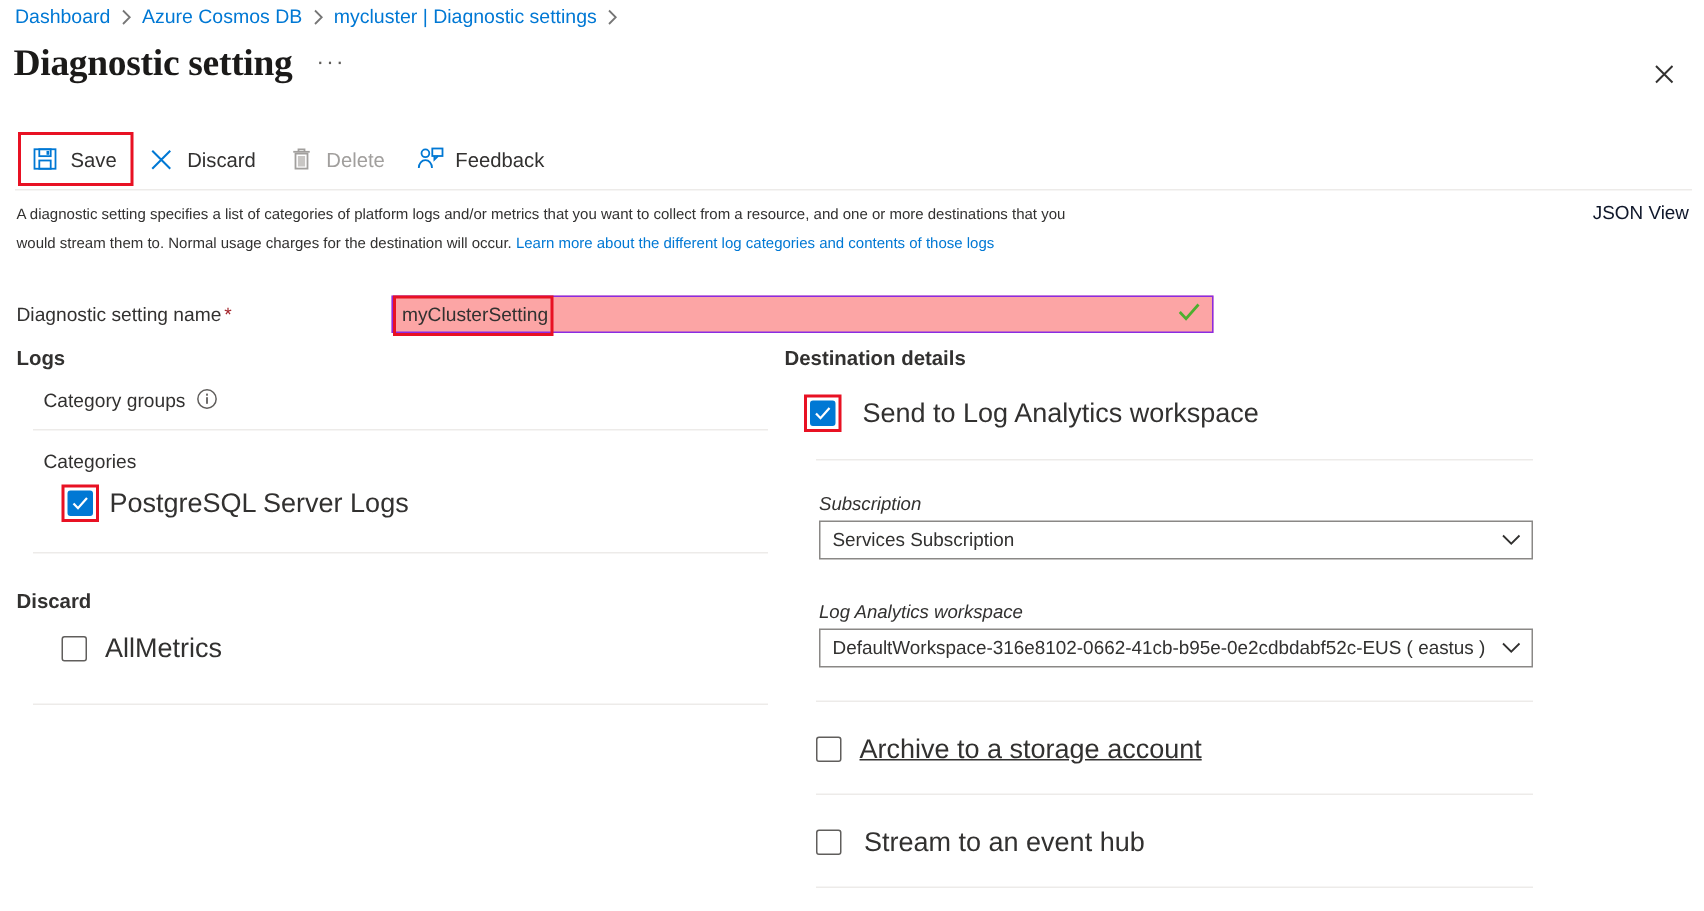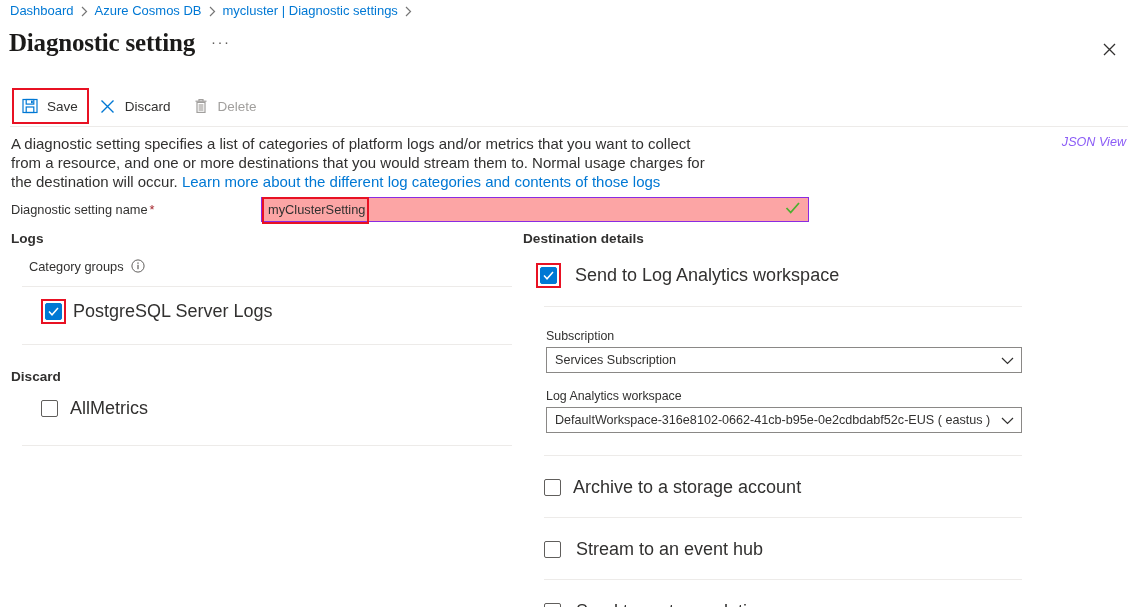--- a/index.html
+++ b/index.html
@@ -74,26 +74,26 @@
   .cmd-save-wrap .cmd { margin-right: 0; padding-right: 5px; }
   .cmdbar-rule {
     position: absolute; left: 10px; top: 126px;
     width: 1118px; height: 1px; background: #edebe9;
   }
 
   
   .desc {
     position: absolute; left: 11px; top: 134px;
     width: 700px;
-    font-size: 15px; line-height: 19px; color: #323130;
+    font-size: 10px; line-height: 19px; color: #323130;
   }
   .desc a { color: #0078d4; text-decoration: none; cursor: pointer; }
   .jsonview {
     position: absolute; right: 10px; top: 135px;
-    font-size: 12.6px; color: #8b5cf6; cursor: pointer; font-style: italic;
+    font-size: 12.6px; color: #0f172a; cursor: pointer;
   }
 
   
   .name-row {
     position: absolute; left: 11px; top: 196px;
     width: 1100px; height: 26px;
     display: flex; align-items: center;
   }
   .name-label { font-size: 12.8px; color: #323130; width: 250px; }
   .req-star { color: #a4262c; margin-left: 2px; }
@@ -154,21 +154,21 @@
   }
 
   .rule { height: 1px; background: #edebe9; margin: 12px 0 0 14px; }
   .rule.left  { width: 490px; margin-left: 14px; }
   .rule.right { width: 480px; margin-left: 14px; }
 
   .blk { margin-top: 13px; }
 
   
   .fld { margin: 0 0 0 26px; }
-  .fld-label { font-size: 12.4px; color: #323130; margin-bottom: 4px; }
+  .fld-label { font-size: 12.4px; color: #323130; margin-bottom: 4px; font-style: italic; }
   .dd {
     width: 476px; height: 26px;
     border: 1px solid #8a8886; background: #fff;
     display: flex; align-items: center; justify-content: space-between;
     padding: 0 7px 0 8px; cursor: pointer;
   }
   .dd-val { font-size: 12.6px; color: #323130; white-space: nowrap; overflow: hidden; }
   .dd-ch { flex: 0 0 auto; margin-left: 6px; }
 </style>
 </head>
@@ -238,20 +238,31 @@
         <svg width="14" height="16" viewBox="0 0 14 16">
           <path d="M1.5 3.2h11" stroke="#a19f9d" stroke-width="1.2"></path>
           <path d="M5 3.2V1.6h4v1.6" fill="none" stroke="#a19f9d" stroke-width="1.2"></path>
           <rect x="3" y="4.4" width="8" height="10" fill="none" stroke="#a19f9d" stroke-width="1.2"></rect>
           <rect x="4.6" y="6" width="4.8" height="7" fill="#c8c6c4"></rect>
         </svg>
       </span>
       <span>Delete</span>
     </div>
 
+    <div class="cmd">
+      <span class="ic">
+        <svg width="18" height="16" viewBox="0 0 18 16">
+          <circle cx="5.6" cy="4.2" r="2.6" fill="none" stroke="#0078d4" stroke-width="1.2"></circle>
+          <path d="M1.2 14c0-3.2 2-5.2 4.4-5.2s4.4 2 4.4 5.2" fill="none" stroke="#0078d4" stroke-width="1.2"></path>
+          <rect x="10.2" y="1" width="6.8" height="5" fill="none" stroke="#0078d4" stroke-width="1.2"></rect>
+          <path d="M11.6 6v2.4L14 6" fill="none" stroke="#0078d4" stroke-width="1.2"></path>
+        </svg>
+      </span>
+      <span>Feedback</span>
+    </div>
   </div>
   <div class="cmdbar-rule"></div>
 
   <div class="desc">
     <span>A diagnostic setting specifies a list of categories of platform logs and/or metrics that you want to collect from a resource, and one or more destinations that you would stream them to. Normal usage charges for the destination will occur. </span><a>Learn more about the different log categories and contents of those logs</a>
   </div>
   <div class="jsonview">JSON View</div>
 
   <div class="name-row">
     <div class="name-label">
@@ -282,20 +293,23 @@
           <rect x="6.4" y="5.8" width="1.2" height="4.4" fill="#605e5c"></rect>
           <rect x="6.4" y="3.4" width="1.2" height="1.4" fill="#605e5c"></rect>
         </svg>
       </span>
     </div>
 
 
     <div class="rule left"></div>
 
     <div class="blk">
+      <div class="sub-head">
+        <span>Categories</span>
+      </div>
       <div class="cb-row" style="margin-left:33px;">
         <span class="cb-hl">
           <span class="cb checked">
             <svg width="11" height="9" viewBox="0 0 11 9">
                 <path d="M1 4.6l3 3.2L10 1" stroke="#ffffff" stroke-width="1.5" fill="none"></path>
               </svg>
           </span>
         </span>
         <span class="cb-label" style="margin-left:7px;">PostgreSQL Server Logs</span>
       </div>
@@ -335,37 +349,37 @@
       <div class="dd">
         <span class="dd-val">Services Subscription</span>
         <span class="dd-ch">
           <svg width="13" height="8" viewBox="0 0 13 8">
               <path d="M1 1l5.5 5.5L12 1" stroke="#323130" stroke-width="1.2" fill="none"></path>
             </svg>
         </span>
       </div>
     </div>
 
-    <div class="fld" style="margin-top:16px;">
+    <div class="fld" style="margin-top:28px;">
       <div class="fld-label">Log Analytics workspace</div>
       <div class="dd">
         <span class="dd-val">DefaultWorkspace-316e8102-0662-41cb-b95e-0e2cdbdabf52c-EUS ( eastus )</span>
         <span class="dd-ch">
           <svg width="13" height="8" viewBox="0 0 13 8">
               <path d="M1 1l5.5 5.5L12 1" stroke="#323130" stroke-width="1.2" fill="none"></path>
             </svg>
         </span>
       </div>
     </div>
 
     <div class="rule right" style="margin-top:22px; margin-left:24px; width:478px;"></div>
 
     <div class="cb-row dest" style="margin-top:19px; margin-left:24px;">
       <span class="cb"></span>
-      <span class="cb-label" style="">Archive to a storage account</span>
+      <span class="cb-label" style="text-decoration:underline;">Archive to a storage account</span>
     </div>
     <div class="rule right" style="margin-top:18px; margin-left:24px; width:478px;"></div>
 
     <div class="cb-row dest" style="margin-top:19px; margin-left:24px;">
       <span class="cb"></span>
       <span class="cb-label" style="margin-left:15px;">Stream to an event hub</span>
     </div>
     <div class="rule right" style="margin-top:18px; margin-left:24px; width:478px;"></div>
 
     <div class="cb-row dest" style="margin-top:19px; margin-left:24px;">

